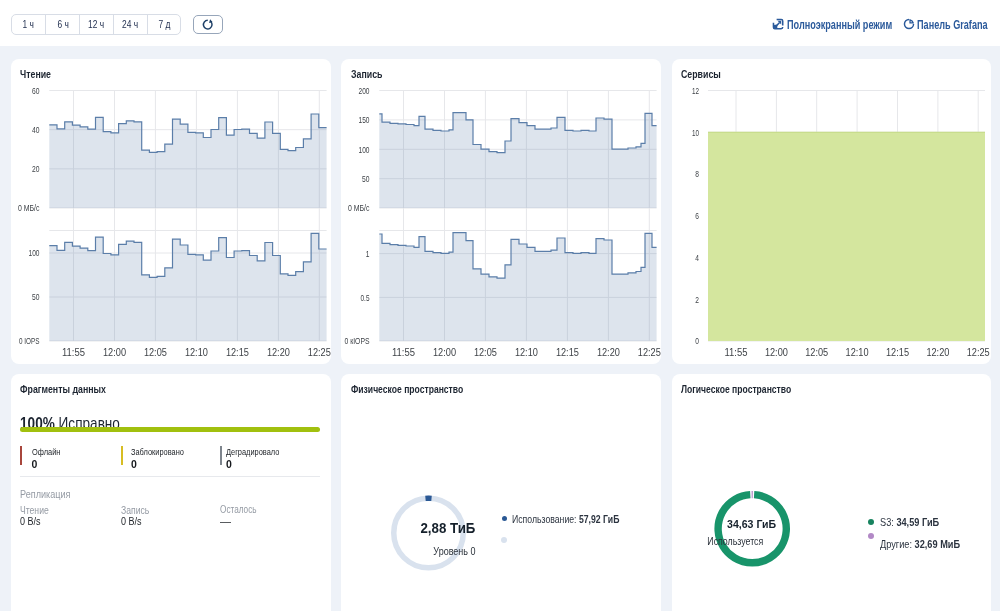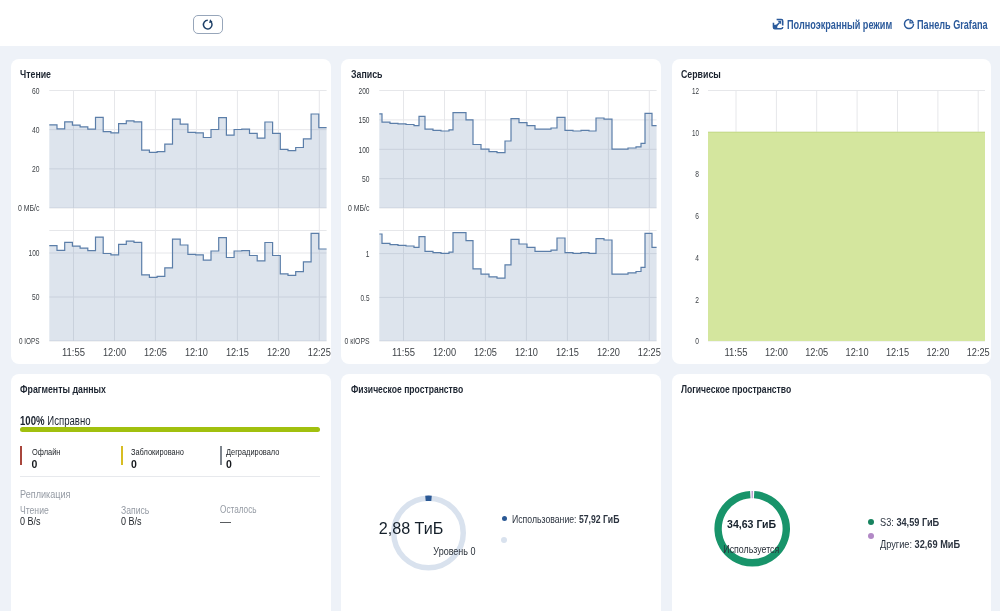--- a/index.html
+++ b/index.html
@@ -9,20 +9,37 @@
 .tx{display:inline-block;transform-origin:0 50%;white-space:nowrap}
 .ctx{display:inline-block;transform-origin:50% 50%;white-space:nowrap}
 .ptitle{position:absolute;left:9.5px;top:9.5px;font-size:11px;font-weight:bold;color:#1c2430}
 .btngroup{position:absolute;left:10.5px;top:14px;display:flex;height:20.5px;border:1px solid #d8dde6;border-radius:5px;background:#fff}
 .btngroup .b{width:33.8px;display:flex;align-items:center;justify-content:center;font-size:10.5px;color:#1e2c4d}
 .btngroup .b+.b{border-left:1px solid #d8dde6}
 .refresh{position:absolute;left:193px;top:14.5px;width:29.5px;height:19.5px;border:1px solid #97a6ba;border-radius:5px;background:#fff;display:flex;align-items:center;justify-content:center}
 .lnk{position:absolute;font-size:12px;color:#2b5a9b;font-weight:bold;white-space:nowrap}
 </style></head><body>
 <div class="hdr">
+ <div class="btngroup">
+      <div class="b">
+        <span class="ctx" style="transform:scaleX(.8)">1 ч</span>
+      </div>
+      <div class="b">
+        <span class="ctx" style="transform:scaleX(.8)">6 ч</span>
+      </div>
+      <div class="b">
+        <span class="ctx" style="transform:scaleX(.8)">12 ч</span>
+      </div>
+      <div class="b">
+        <span class="ctx" style="transform:scaleX(.8)">24 ч</span>
+      </div>
+      <div class="b">
+        <span class="ctx" style="transform:scaleX(.8)">7 д</span>
+      </div>
+    </div>
  <div class="refresh">
       <svg width="13" height="13" viewBox="0 0 16 16">
         <g transform="rotate(14 8 8)">
           <path d="M7.07 2.86 A5.3 5.3 0 1 0 10.9 3.4" fill="none" stroke="#1c3e66" stroke-width="1.8"></path>
           <path d="M9.5 1.0 L13.2 3.4 L9.4 5.6 Z" fill="#1c3e66"></path>
         </g>
       </svg>
     </div>
  <svg class="abs" style="left:771.5px;top:18px" width="12" height="12" viewBox="0 0 14 14">
       <path d="M5.4 1.7 H10.8 A1.7 1.7 0 0 1 12.5 3.4 V8.8 M12.5 10.6 A1.9 1.9 0 0 1 10.6 12.5 H3.4 A1.7 1.7 0 0 1 1.7 10.8 V5.4" fill="none" stroke="#2b5a9b" stroke-width="1.8"></path>
@@ -146,21 +163,21 @@
       <text x="144.7" y="296.5" text-anchor="middle" font-size="10" fill="#3e4247" textLength="23" lengthAdjust="spacingAndGlyphs">12:05</text>
       <text x="185.1" y="296.5" text-anchor="middle" font-size="10" fill="#3e4247" textLength="23" lengthAdjust="spacingAndGlyphs">12:10</text>
       <text x="225.5" y="296.5" text-anchor="middle" font-size="10" fill="#3e4247" textLength="23" lengthAdjust="spacingAndGlyphs">12:15</text>
       <text x="265.9" y="296.5" text-anchor="middle" font-size="10" fill="#3e4247" textLength="23" lengthAdjust="spacingAndGlyphs">12:20</text>
       <text x="306.2" y="296.5" text-anchor="middle" font-size="10" fill="#3e4247" textLength="23" lengthAdjust="spacingAndGlyphs">12:25</text>
     </svg>
     <div class="ptitle"><span class="tx" style="transform:scaleX(.8)">Сервисы</span></div>
   </div>
 <div class="panel" style="left:10.5px;top:373.5px;width:320px;height:245px">
 <div class="ptitle"><span class="tx" style="transform:scaleX(.8)">Фрагменты данных</span></div>
-<div class="abs" style="left:9.5px;top:40px;font-size:12px;color:#1c2430"><span class="tx" style="transform:scaleX(.8)"><b>100%</b> Исправно</span></div>
+<div class="abs" style="left:9.5px;top:40px;font-size:17px;color:#1c2430"><span class="tx" style="transform:scaleX(.8)"><b>100%</b> Исправно</span></div>
 <div class="abs" style="left:9.5px;top:53.5px;width:300px;height:5px;background:#a1c00e;border-radius:2.5px"></div>
 <div class="abs" style="left:9px;top:72px;width:100px;height:19px;border-left:2px solid #a8463c;padding-left:10px">
  <div style="font-size:9.5px;color:#22262b;line-height:10px;margin-top:1px"><span class="tx" style="transform:scaleX(.78)">Офлайн</span></div>
  <div style="font-size:10.5px;font-weight:bold;color:#16191d;line-height:10px;margin-top:2.5px">0</div>
     </div>
 <div class="abs" style="left:110.5px;top:72px;width:100px;height:19px;border-left:2px solid #d7bd23;padding-left:8px">
  <div style="font-size:9.5px;color:#22262b;line-height:10px;margin-top:1px"><span class="tx" style="transform:scaleX(.78)">Заблокировано</span></div>
  <div style="font-size:10.5px;font-weight:bold;color:#16191d;line-height:10px;margin-top:2.5px">0</div>
     </div>
 <div class="abs" style="left:209.5px;top:72px;width:100px;height:19px;border-left:2px solid #7e858d;padding-left:4px">
@@ -175,30 +192,30 @@
 <div class="abs" style="left:9.5px;top:141.5px;font-size:11px;color:#22262b"><span class="tx" style="transform:scaleX(.82)">0 B/s</span></div>
 <div class="abs" style="left:110.5px;top:141.5px;font-size:11px;color:#22262b"><span class="tx" style="transform:scaleX(.82)">0 B/s</span></div>
 <div class="abs" style="left:209.5px;top:141.5px;font-size:11px;color:#22262b">—</div>
 </div>
 <div class="panel" style="left:341px;top:373.5px;width:320px;height:245px">
 <svg width="320" height="245" viewBox="0 0 320 245" style="position:absolute;top:0;left:0">
       <circle cx="87.5" cy="159" r="34.75" fill="none" stroke="#d9e2ee" stroke-width="5.5"></circle>
       <path d="M84.47 124.38 A34.75 34.75 0 0 1 90.53 124.38" fill="none" stroke="#2a5894" stroke-width="5.5"></path>
     </svg>
 <div class="ptitle"><span class="tx" style="transform:scaleX(.78)">Физическое пространство</span></div>
-<div class="abs" style="left:35.5px;top:149.5px;width:100px;text-align:left;font-size:17px;font-weight:normal;color:#15202b;line-height:11px"><span class="ctx" style="transform:scaleX(.95)">2,88 ТиБ</span></div>
+<div class="abs" style="left:35.5px;top:149.5px;width:100px;text-align:right;font-size:14px;font-weight:bold;color:#15202b;line-height:11px"><span class="ctx" style="transform:scaleX(.95)">2,88 ТиБ</span></div>
 <div class="abs" style="left:36.5px;top:173px;width:100px;text-align:right;font-size:10px;color:#2a313a;line-height:10px"><span class="ctx" style="transform:scaleX(.9)">Уровень 0</span></div>
 <div class="abs" style="left:160.5px;top:142.3px;width:5px;height:5px;border-radius:50%;background:#2a5894"></div>
 <div class="abs" style="left:171px;top:139.5px;font-size:11px;color:#2c3440"><span class="tx" style="transform:scaleX(.79)">Использование: <b>57,92 ГиБ</b></span></div>
 <div class="abs" style="left:160px;top:163.7px;width:6px;height:6px;border-radius:50%;background:#d9e2ee"></div>
 </div>
 <div class="panel" style="left:671.5px;top:373.5px;width:319px;height:245px">
 <svg width="319" height="245" viewBox="0 0 319 245" style="position:absolute;top:0;left:0">
       <path d="M82.10 120.65 A34.1 34.1 0 1 1 78.30 120.65" fill="none" stroke="#18946a" stroke-width="7.4"></path>
       <path d="M79.60 120.61 A34.1 34.1 0 0 1 80.80 120.61" fill="none" stroke="#b289c6" stroke-width="7.4"></path>
     </svg>
 <div class="ptitle"><span class="tx" style="transform:scaleX(.78)">Логическое пространство</span></div>
 <div class="abs" style="left:30.2px;top:145px;width:100px;text-align:center;font-size:11px;font-weight:bold;color:#15202b;line-height:11px"><span class="ctx" style="transform:scaleX(.96)">34,63 ГиБ</span></div>
-<div class="abs" style="left:30.2px;top:170px;width:100px;text-align:center;font-size:10.5px;color:#2a313a;line-height:10.5px"><span class="ctx" style="transform:scaleX(.84)">Используется</span></div>
+<div class="abs" style="left:30.2px;top:162px;width:100px;font-size:10.5px;color:#2a313a;line-height:10.5px"><span class="ctx" style="transform:scaleX(.84)">Используется</span></div>
 <div class="abs" style="left:196.7px;top:145px;width:6px;height:6px;border-radius:50%;background:#17835f"></div>
 <div class="abs" style="left:208.8px;top:142.5px;font-size:11.5px;color:#2c3440"><span class="tx" style="transform:scaleX(.8)">S3: <b>34,59 ГиБ</b></span></div>
 <div class="abs" style="left:196.7px;top:159.5px;width:6px;height:6px;border-radius:50%;background:#b289c6"></div>
 <div class="abs" style="left:208.8px;top:164px;font-size:11.5px;color:#2c3440"><span class="tx" style="transform:scaleX(.8)">Другие: <b>32,69 МиБ</b></span></div>
 </div>
 </body></html>

